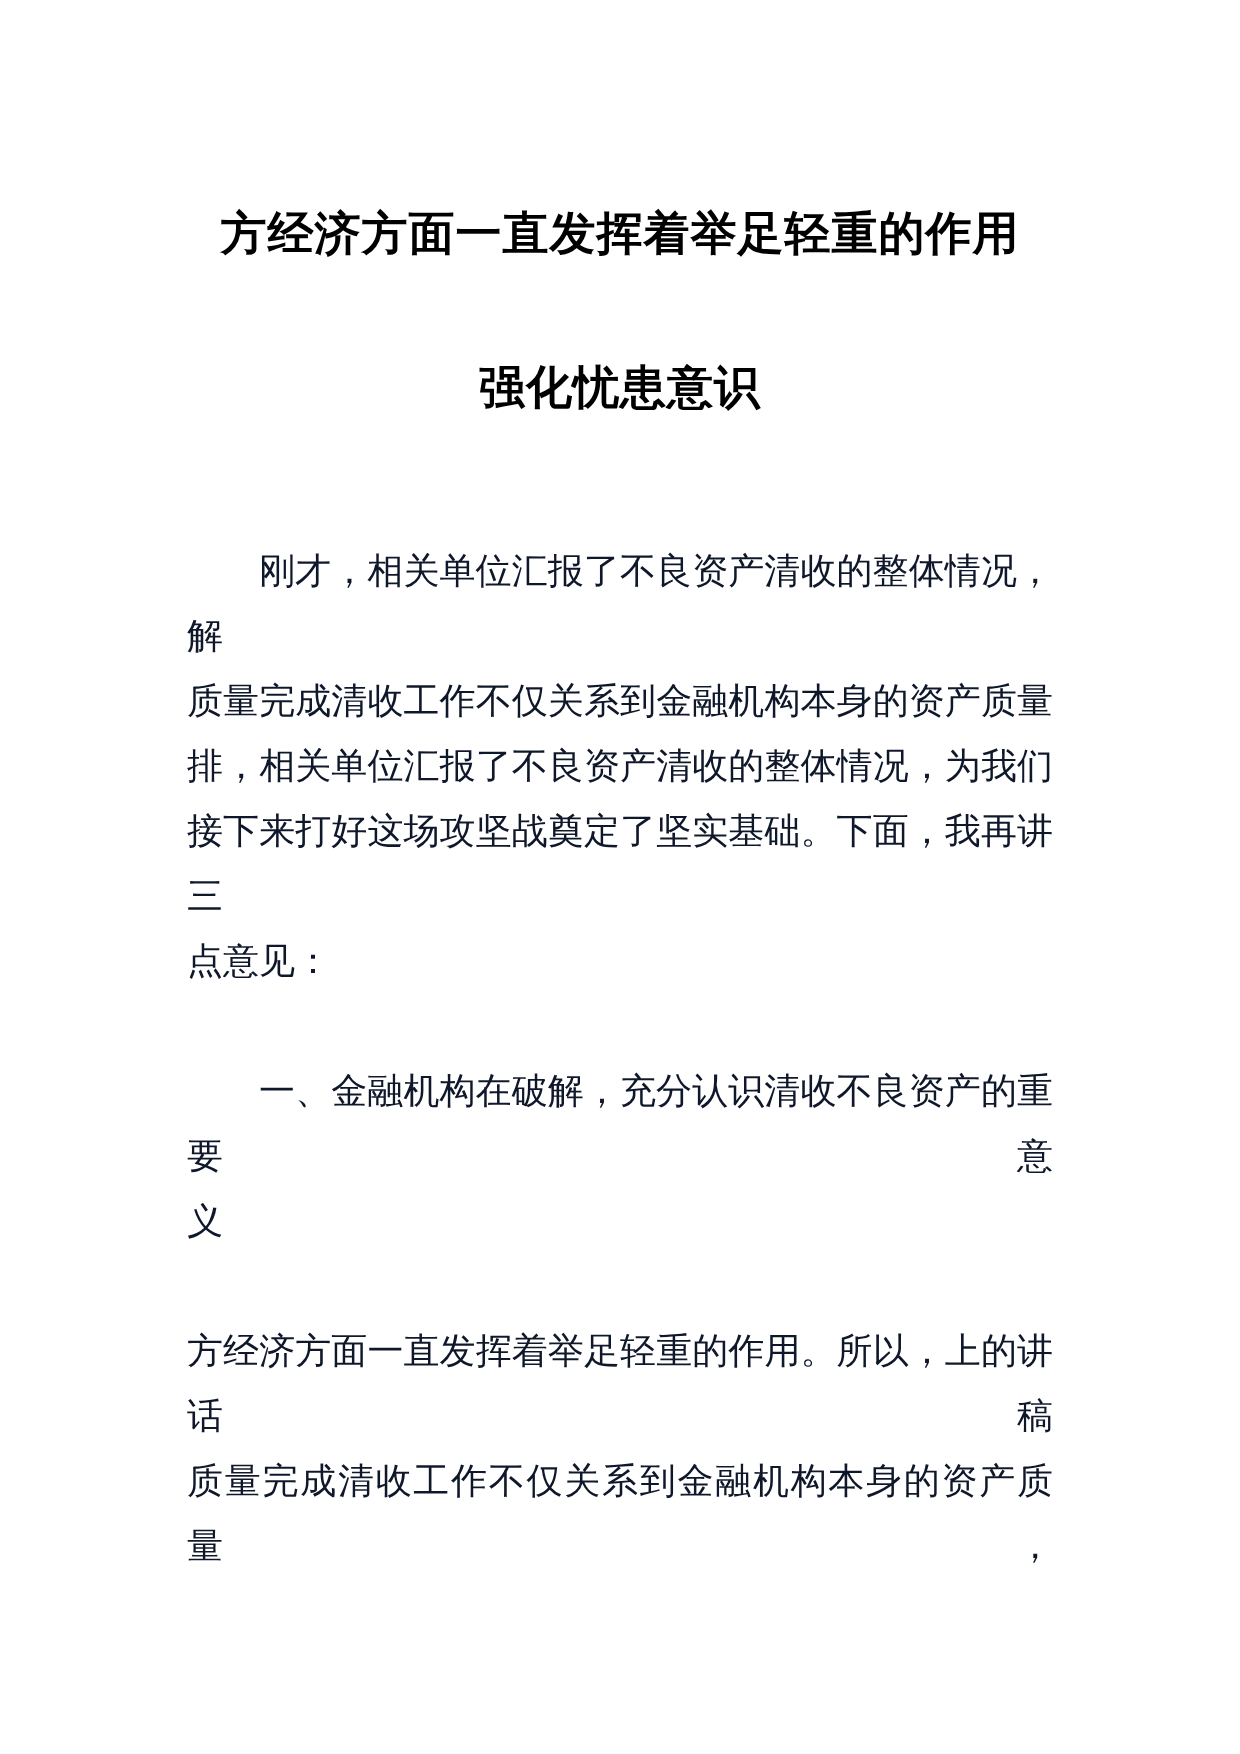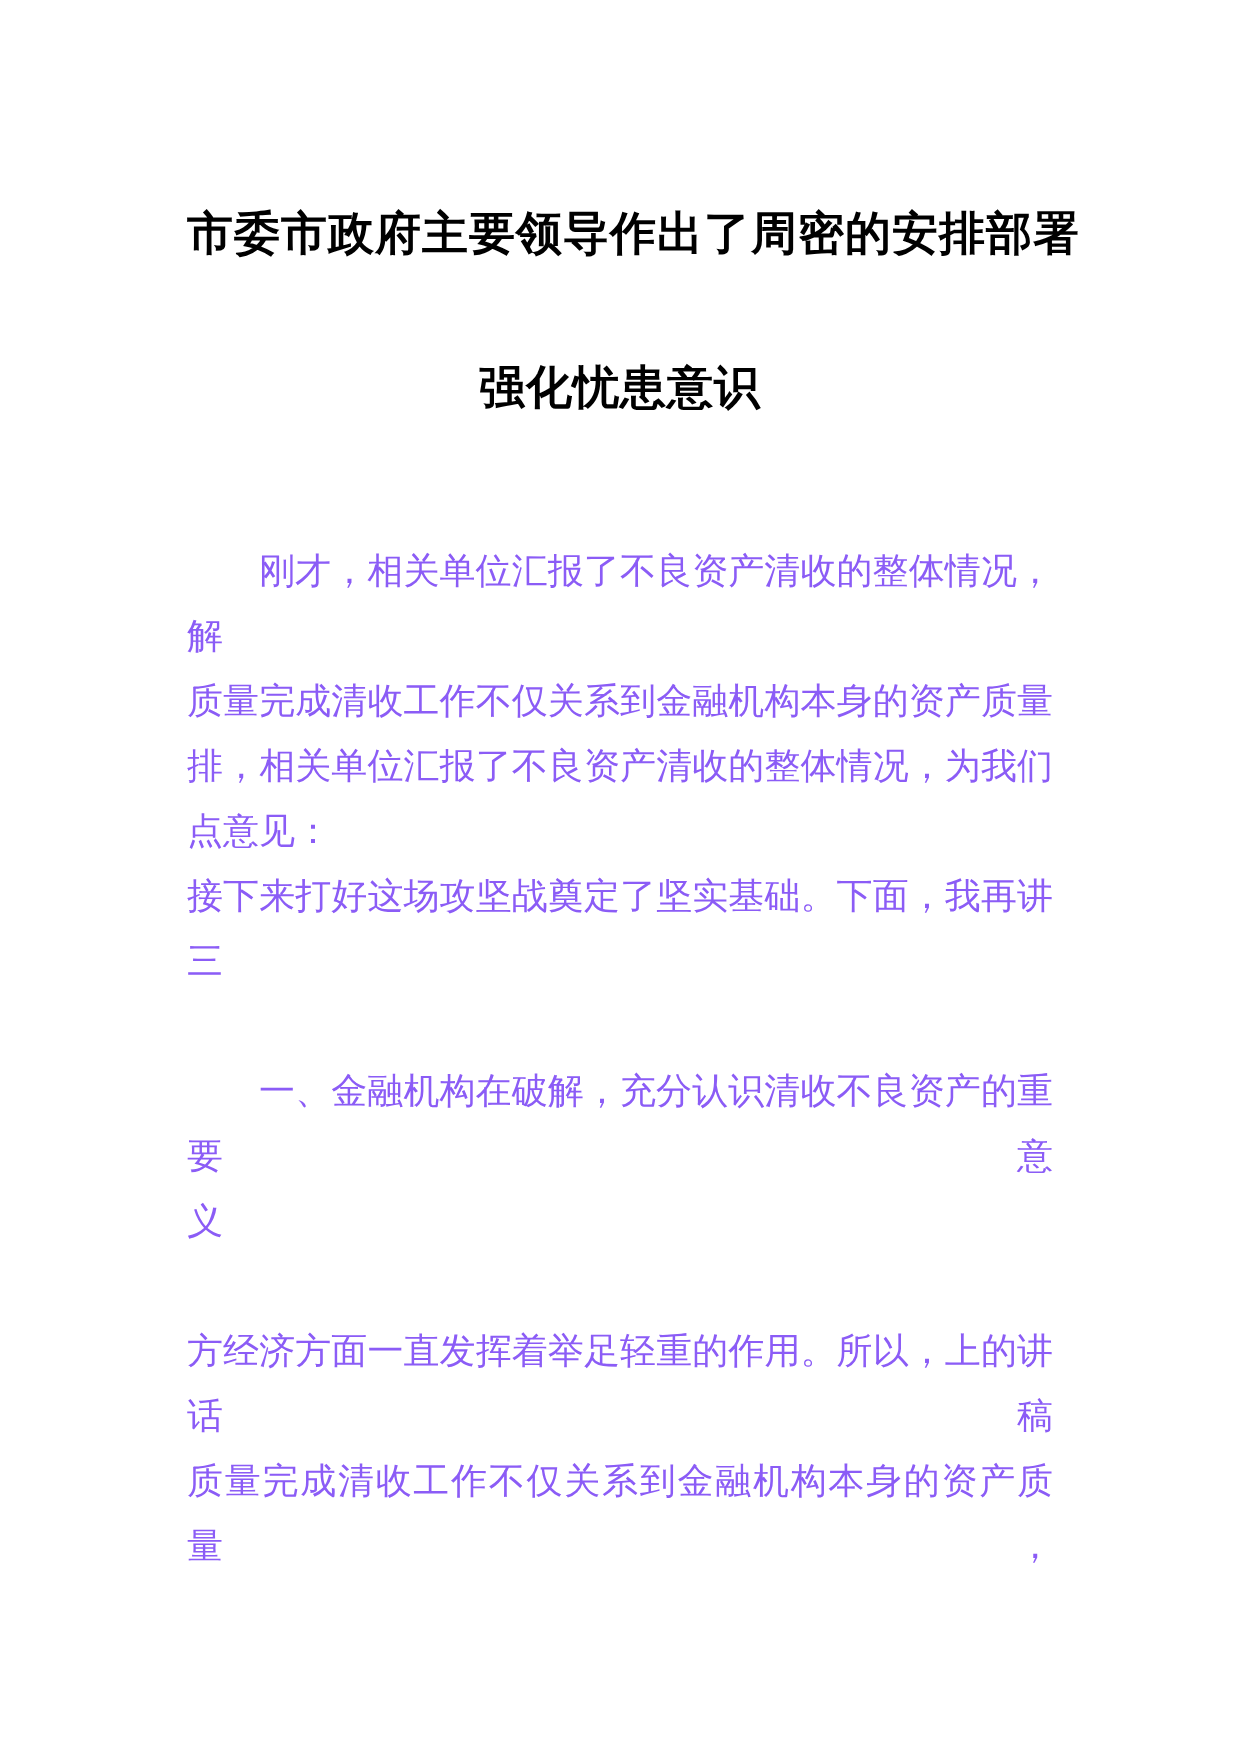--- a/index.html
+++ b/index.html
@@ -35,49 +35,49 @@
   }
   .para {
     margin-top: 65px;
   }
   .para.first {
     margin-top: 74px;
   }
   .line {
     font-size: 36px;
     line-height: 65px;
-    color: #8b5cf6;
+    color: #0f172a;
     white-space: nowrap;
   }
   .line.justify {
     white-space: normal;
     text-align: justify;
     text-align-last: justify;
     text-justify: inter-character;
   }
   .line.indent {
     text-indent: 72px;
   }
 </style>
 </head>
 <body>
 
 <div class="page">
 
   <div class="doc-title">
-    <div class="title-line">市委市政府主要领导作出了周密的安排部署</div>
+    <div class="title-line">方经济方面一直发挥着举足轻重的作用</div>
     <div class="title-line">强化忧患意识</div>
   </div>
 
   <div class="para first">
     <div class="line justify indent">刚才，相关单位汇报了不良资产清收的整体情况，解</div>
     <div class="line justify">质量完成清收工作不仅关系到金融机构本身的资产质量</div>
     <div class="line justify">排，相关单位汇报了不良资产清收的整体情况，为我们</div>
+    <div class="line justify">接下来打好这场攻坚战奠定了坚实基础。下面，我再讲三</div>
     <div class="line">点意见：</div>
-    <div class="line justify">接下来打好这场攻坚战奠定了坚实基础。下面，我再讲三</div>
   </div>
 
   <div class="para">
     <div class="line justify indent">一、金融机构在破解，充分认识清收不良资产的重要意</div>
     <div class="line">义</div>
   </div>
 
   <div class="para">
     <div class="line justify">方经济方面一直发挥着举足轻重的作用。所以，上的讲话稿</div>
     <div class="line justify">质量完成清收工作不仅关系到金融机构本身的资产质量，</div>

